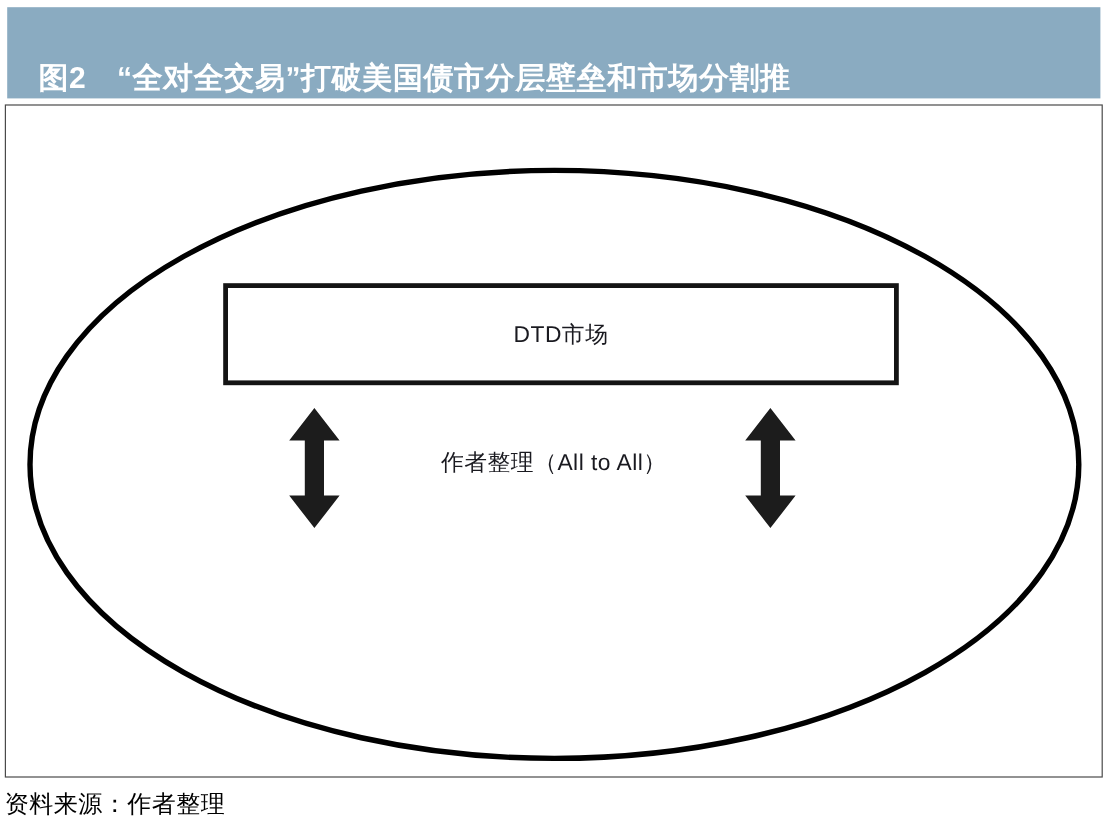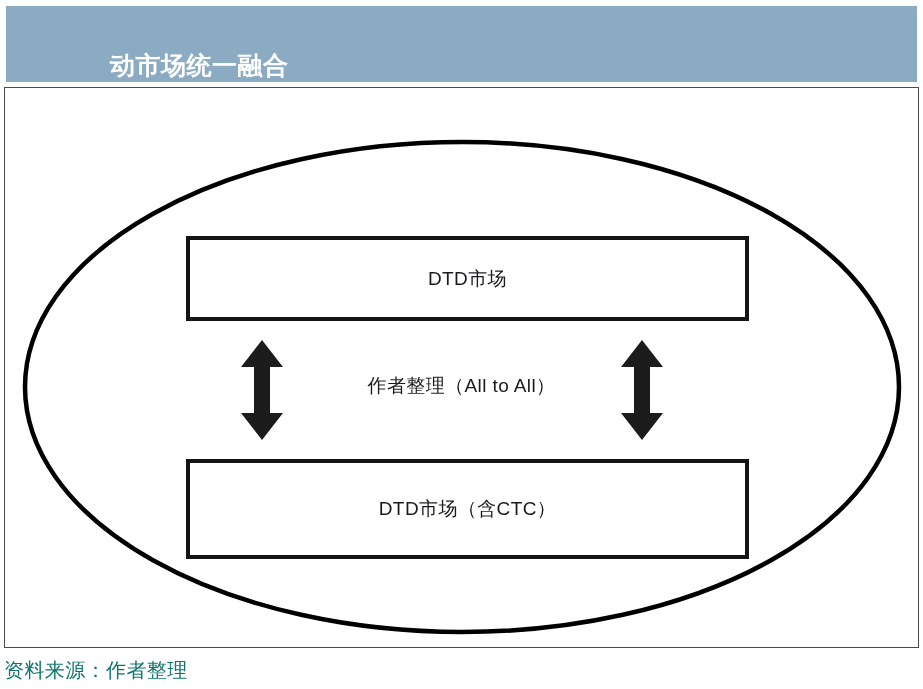--- a/index.html
+++ b/index.html
@@ -112,31 +112,32 @@
     font-size: 19px;
     letter-spacing: 0.4px;
     white-space: nowrap;
   }
 
   
   #source-note {
     position: absolute;
     left: 4px;
     top: 657px;
-    color: #0f766e;
+    color: #000000;
     font-size: 20px;
     letter-spacing: 0.4px;
     white-space: nowrap;
   }
 </style>
 </head>
 <body>
 
 <div id="title-band">
   <div id="title-text">
+    <span>图2　“全对全交易”打破美国债市分层壁垒和市场分割推</span>
     <span id="title-line-2">动市场统一融合</span>
   </div>
 </div>
 
 <div id="figure-frame">
 
   <svg id="figure-canvas" viewBox="0 0 913 559" preserveAspectRatio="none">
     <ellipse cx="457" cy="299" rx="437" ry="245" fill="none" stroke="#000000" stroke-width="4.5"></ellipse>
   </svg>
 
@@ -147,19 +148,16 @@
   <svg class="double-arrow" id="arrow-left" viewBox="0 0 46 104">
     <polygon points="23,2 44,29 31,29 31,75 44,75 23,102 2,75 15,75 15,29 2,29" fill="#1c1c1c"></polygon>
   </svg>
 
   <svg class="double-arrow" id="arrow-right" viewBox="0 0 46 104">
     <polygon points="23,2 44,29 31,29 31,75 44,75 23,102 2,75 15,75 15,29 2,29" fill="#1c1c1c"></polygon>
   </svg>
 
   <div id="all-to-all-label">作者整理（All to All）</div>
 
-  <div class="market-box" id="box-dtd-bottom">
-    <span class="box-label">DTD市场（含CTC）</span>
-  </div>
 
 </div>
 
 <div id="source-note">资料来源：作者整理</div>
 
 </body></html>

